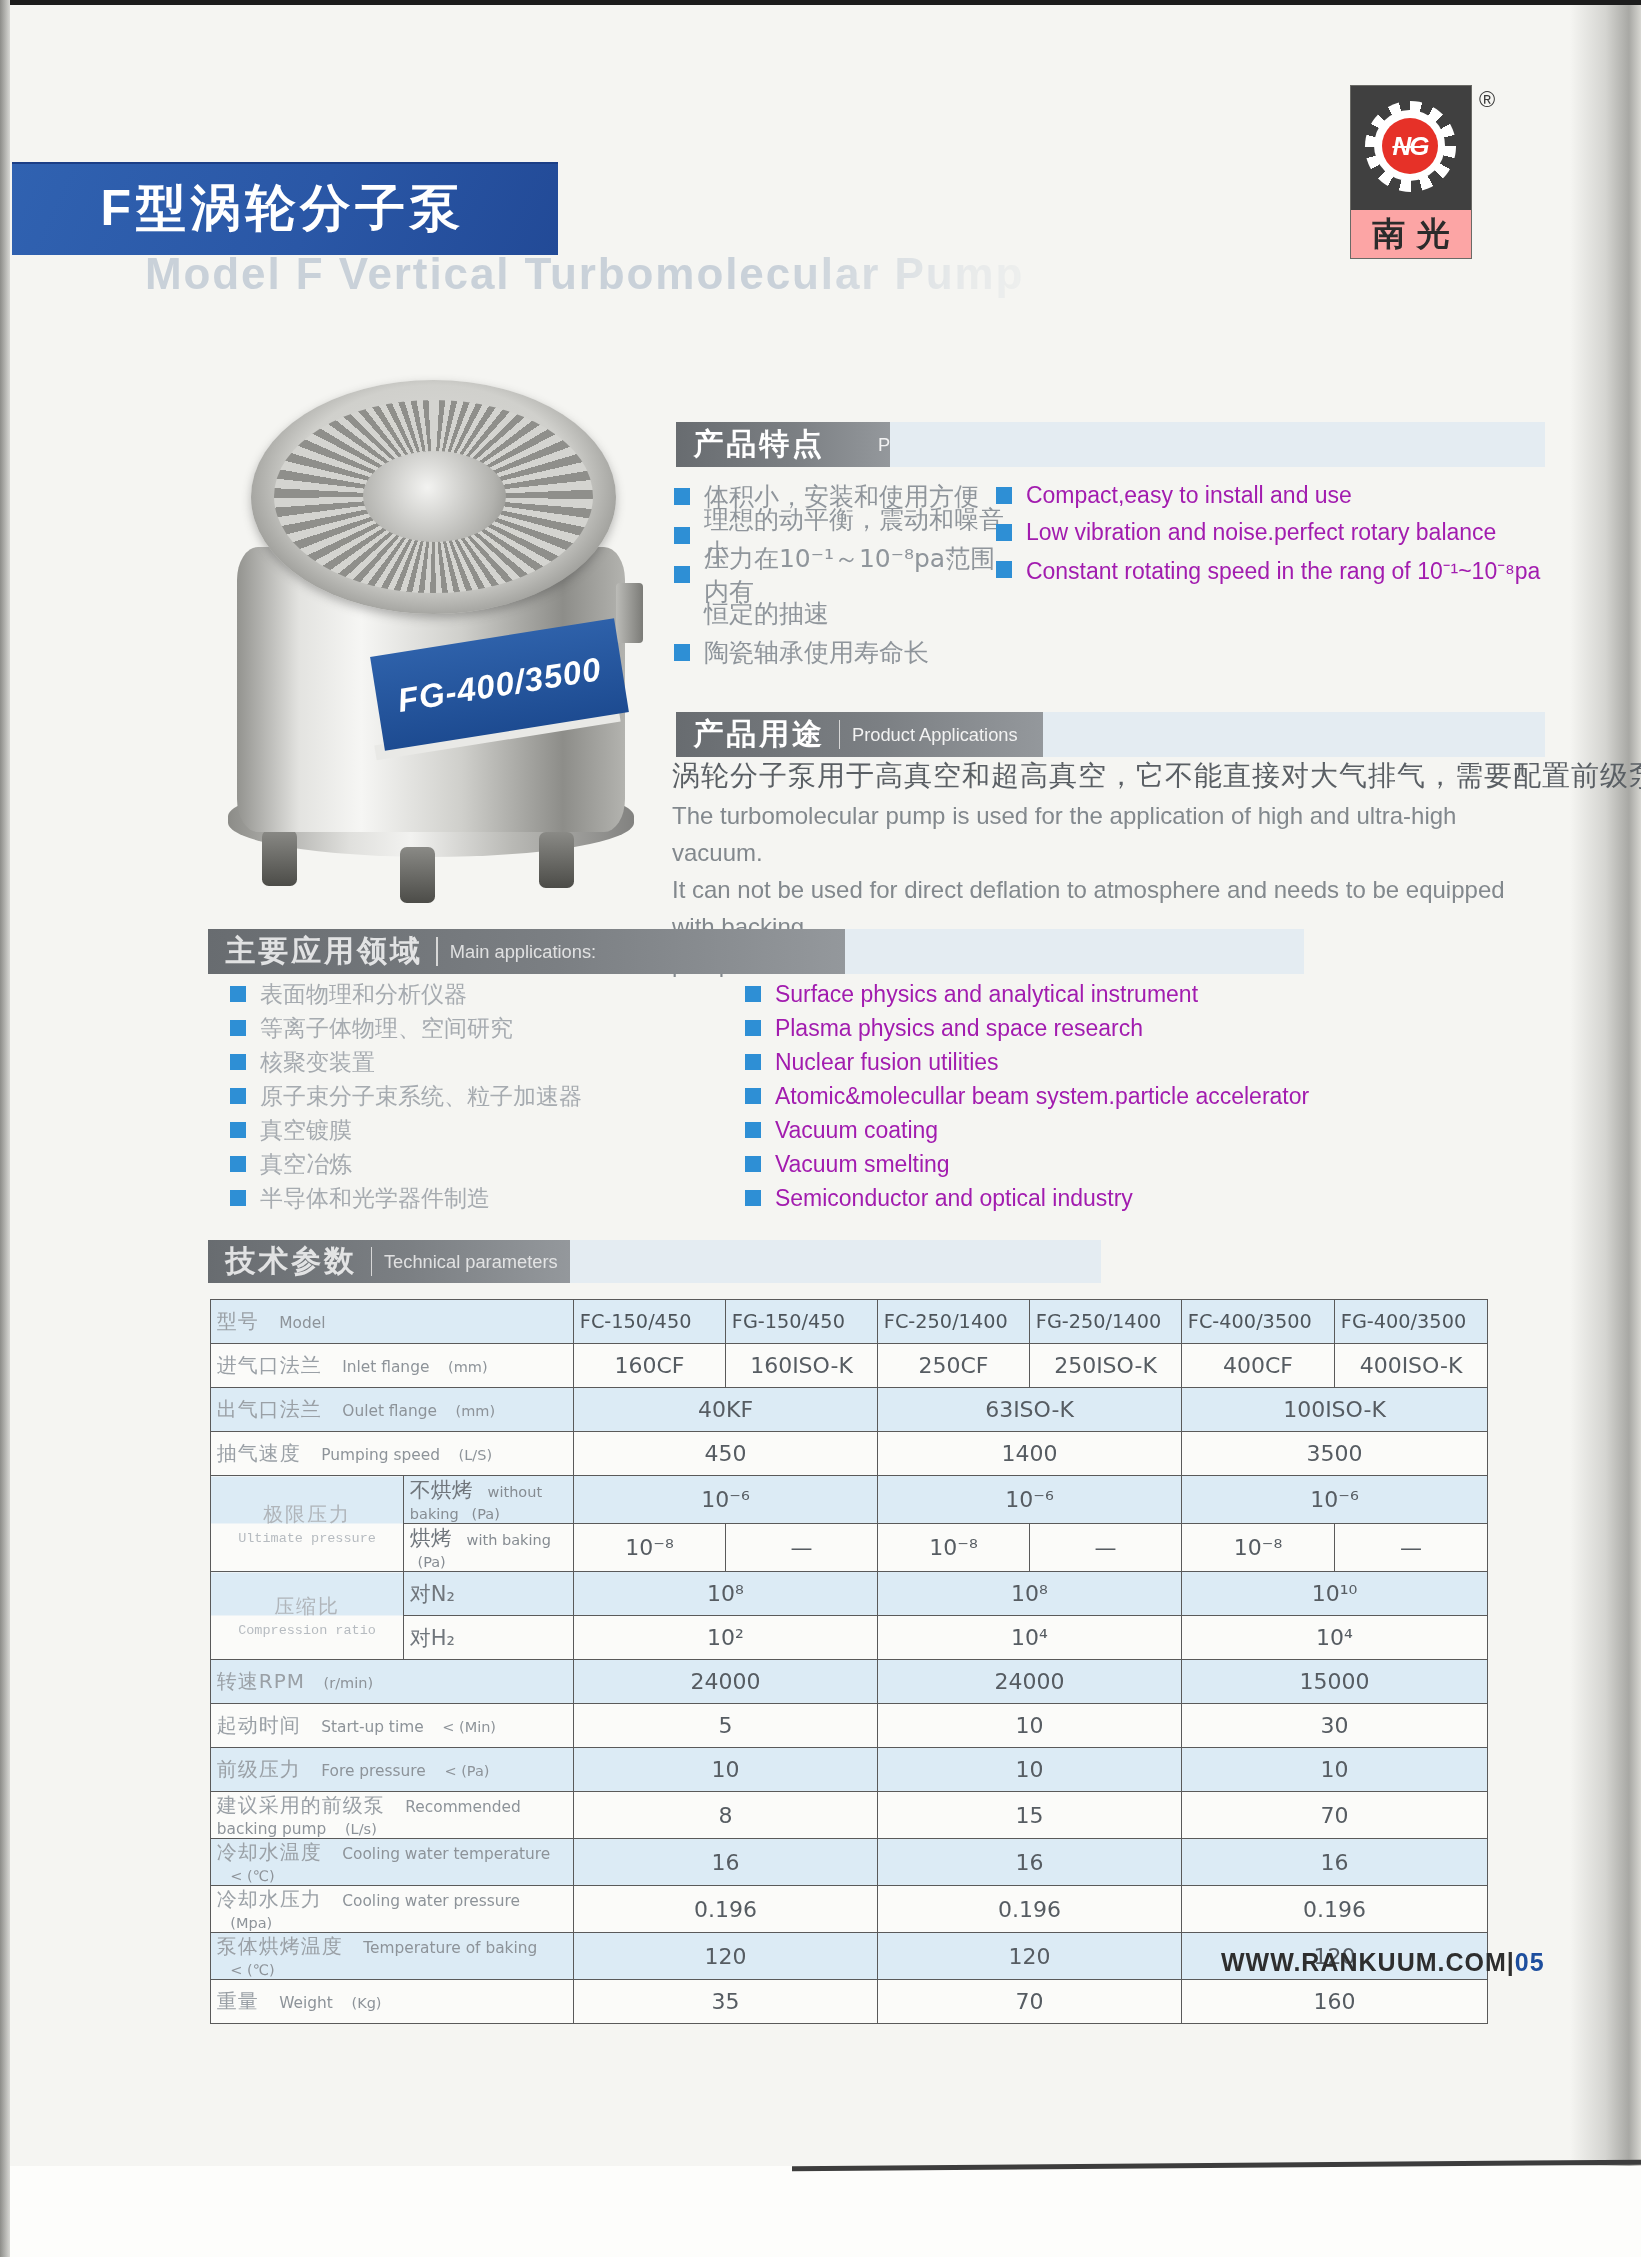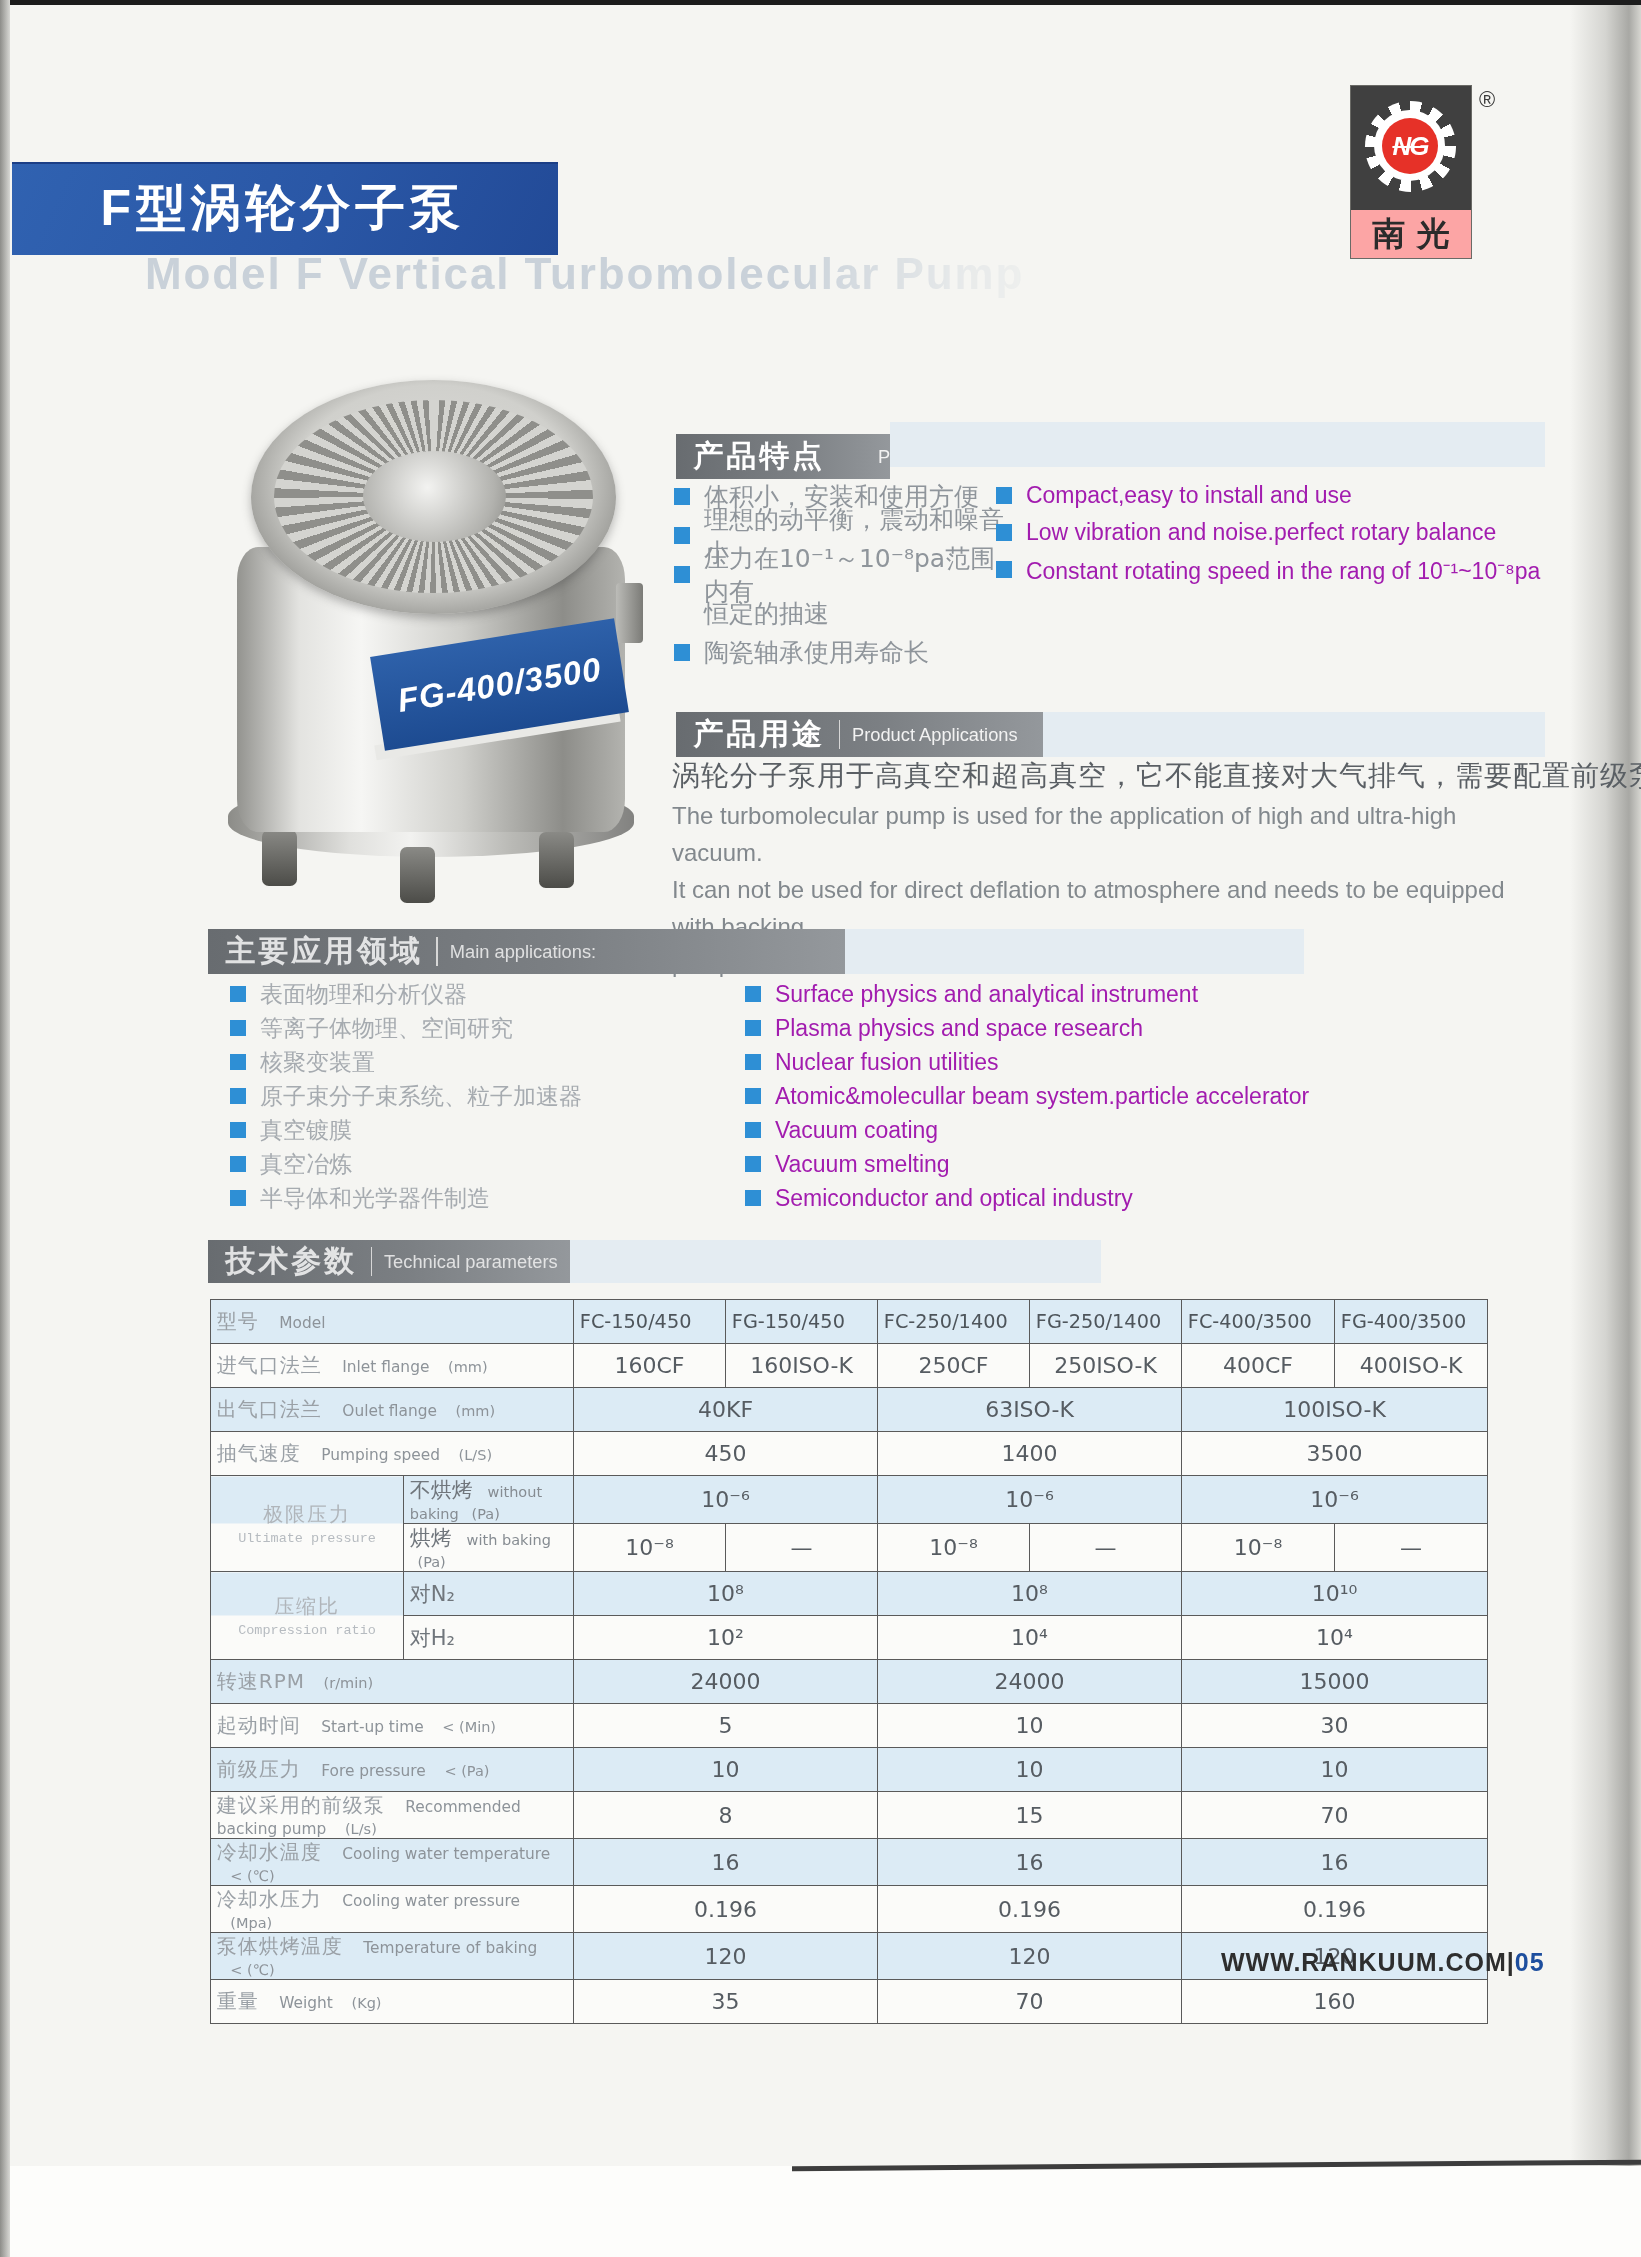--- a/index.html
+++ b/index.html
@@ -159,21 +159,21 @@
   <div class="p-handle"></div>
   <div class="p-band-strip"></div>
   <div class="p-band">
     <span class="p-label">FG-400/3500</span>
   </div>
   <div class="p-rim"></div>
   <div class="p-blades"></div>
   <div class="p-hub"></div>
 </div>
 
-<div class="abs sec-dark" style="left:676px;top:434px;width:214px;gap:14px;">
+<div class="abs sec-dark" style="left:676px;top:422px;width:214px;gap:14px;">
   <span class="sec-cn">产品特点</span>
   <span class="sec-sep"></span>
   <span class="sec-en">Product Features</span>
 </div>
 <div class="abs sec-light" style="left:890px;top:422px;width:655px;"></div>
 
 <div class="abs feat-cn" style="left:674px;top:477px;width:338px;">
   <div class="li">
       <span class="blt"></span>
       <span class="cn-li">体积小，安装和使用方便</span>

